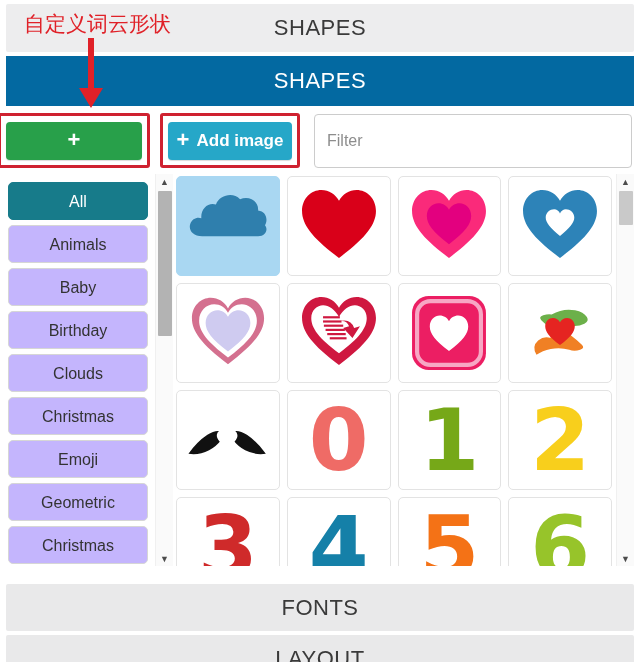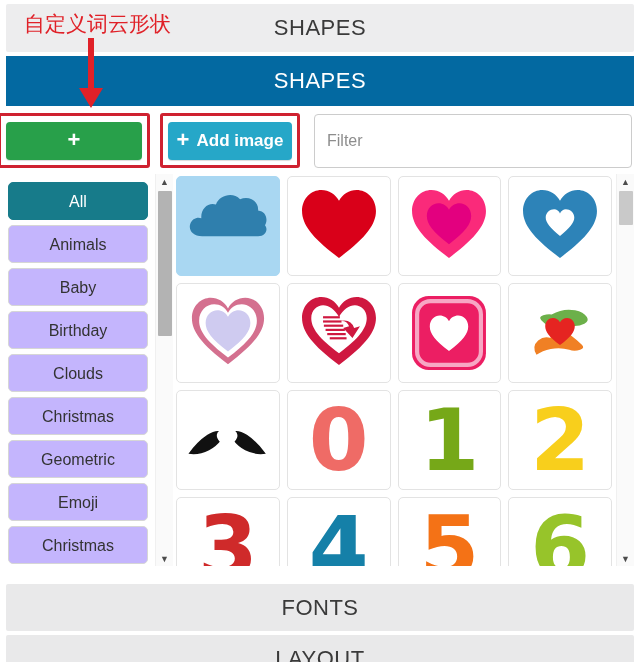--- a/index.html
+++ b/index.html
@@ -194,22 +194,22 @@
 <div class="body-row">
 
   <div class="sidebar-wrap">
     <div class="sidebar" id="category-list">
         <div class="cat active">All</div>
         <div class="cat">Animals</div>
         <div class="cat">Baby</div>
         <div class="cat">Birthday</div>
         <div class="cat">Clouds</div>
         <div class="cat">Christmas</div>
+        <div class="cat">Emoji</div>
         <div class="cat">Geometric</div>
-        <div class="cat">Emoji</div>
         <div class="cat">Christmas</div>
         <div class="cat"></div>
       </div>
     <div class="sb" id="sidebar-sb">
       <div class="arrow up">▲</div>
       <div class="thumb"></div>
       <div class="arrow down">▼</div>
     </div>
   </div>
 

